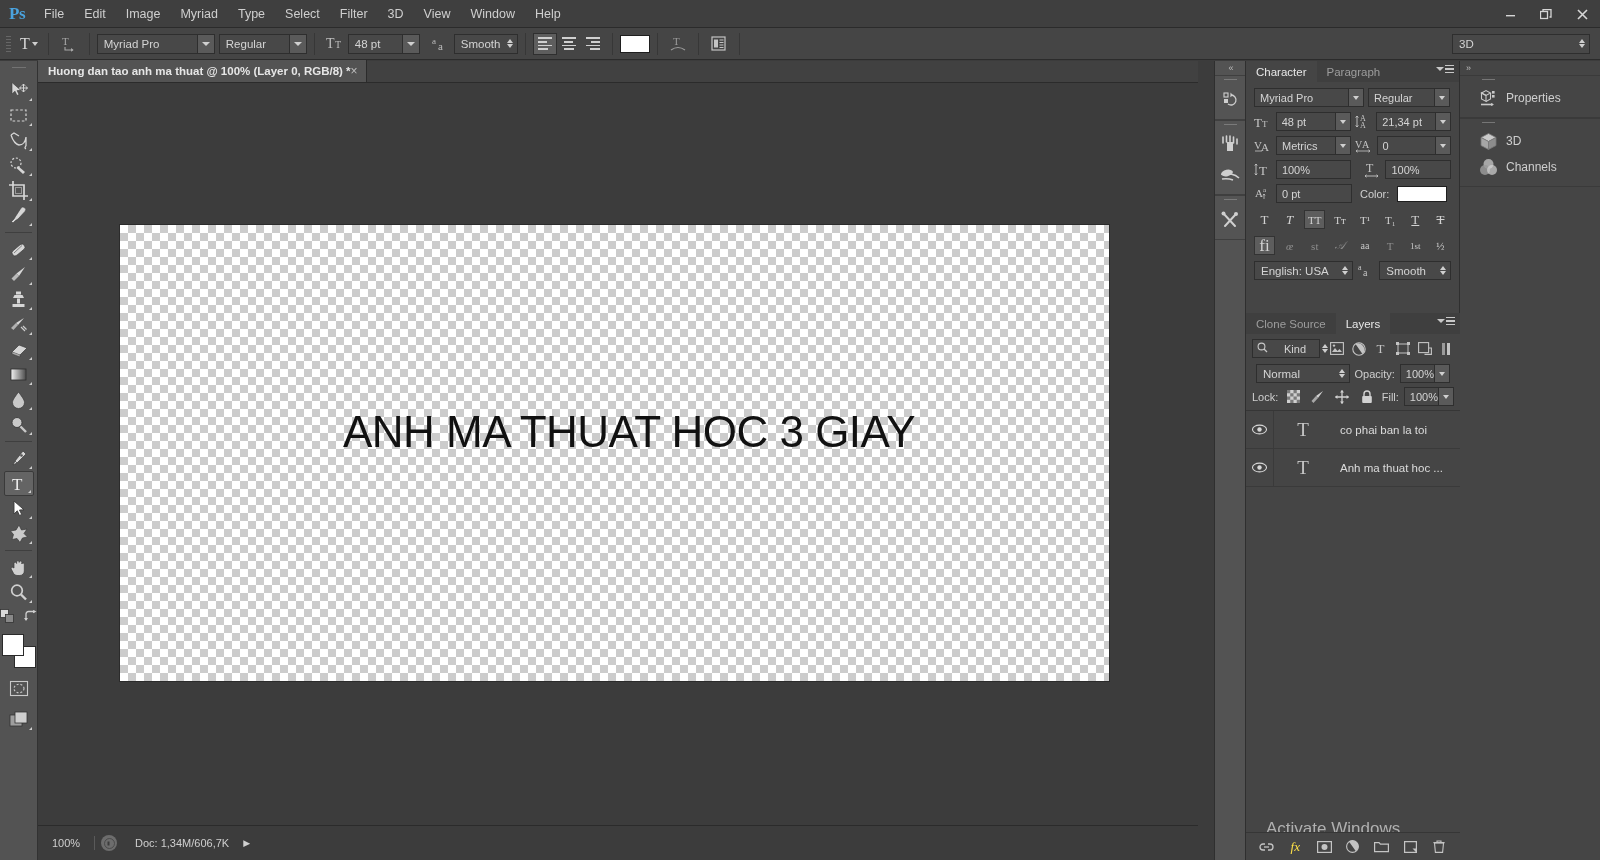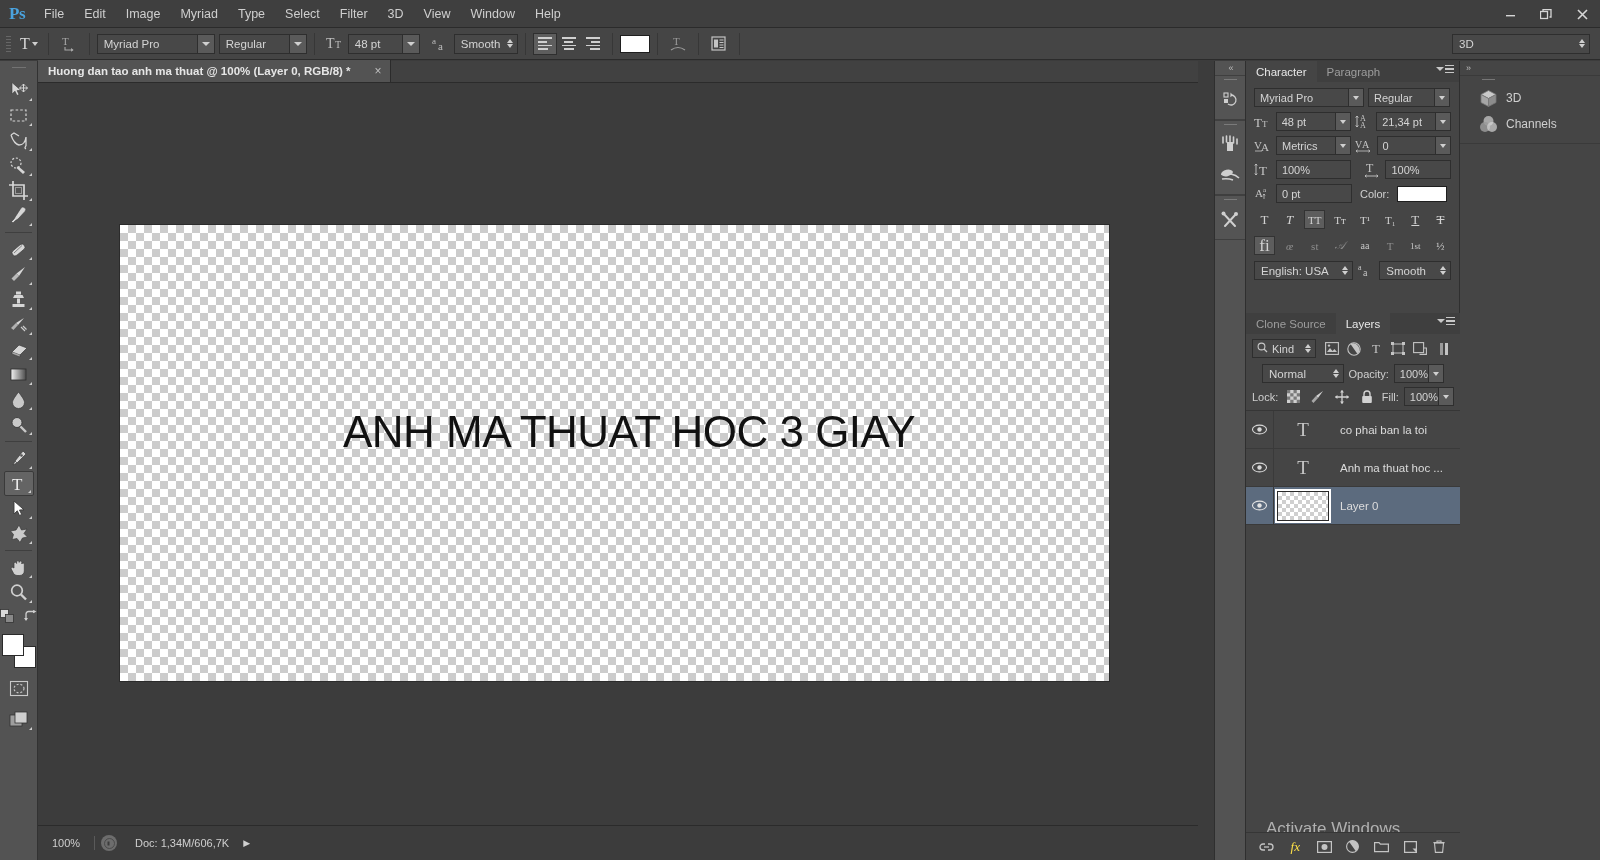--- a/index.html
+++ b/index.html
@@ -104,21 +104,21 @@
     background:#fff; border:1px solid #2a2a2a; }
 
   
   #doc-tabbar {
     position:absolute; left:38px; top:61px; width:1160px; height:22px;
     background:#414141; border-bottom:1px solid #2b2b2b;
     display:flex; align-items:flex-end;
   }
   #doc-tab {
     height:22px; background:#535353; border-right:1px solid #2b2b2b;
-    display:flex; align-items:center; padding:0 8px 0 10px; gap:24px;
+    display:flex; align-items:center; padding:0 8px 0 10px; gap:0;
   }
   #doc-tab-title { color:#e6e6e6; font-size:11.5px; font-weight:bold; white-space:nowrap; }
   #doc-tab-close { color:#bdbdbd; font-size:12px; line-height:1; }
 
   
   #canvas-area {
     position:absolute; left:38px; top:83px; width:1160px; height:742px;
     background:#3c3c3c; overflow:hidden;
   }
   #canvas {
@@ -198,25 +198,25 @@
   .sbtn { width:21px;height:19px; display:flex;align-items:center;justify-content:center;
     color:#d2d2d2; font-family:"Liberation Serif",serif; font-size:13px; }
   .sbtn.active { background:#5d5d5d; border:1px solid #333; }
   .lang-row { display:flex; align-items:center; gap:4px; margin-top:6px; }
 
   
   #layers-panel { position:absolute; left:0; top:252px; width:214px; height:547px;
     background:#454545; }
   #layers-filter { display:flex; align-items:center; gap:4px; padding:5px 6px 4px; }
   .filter-kind { width:68px; height:19px; background:#484848; border:1px solid #2e2e2e;
-    display:flex; align-items:center; gap:4px; color:#d4d4d4; font-size:11px; padding:0 4px; }
+    display:flex; align-items:center; gap:16px; color:#d4d4d4; font-size:11px; padding:0 4px; }
   .fk-icons { display:flex; gap:1px; margin-left:2px; }
   .fk-ic { width:21px;height:19px; display:flex;align-items:center;justify-content:center;
     color:#c4c4c4; }
-  #blend-row { display:flex; align-items:center; gap:5px; padding:2px 16px 3px; }
+  #blend-row { display:flex; align-items:center; gap:5px; padding:2px 10px 3px; }
   #lock-row { display:flex; align-items:center; gap:5px; padding:1px 6px 4px;
     border-bottom:1px solid #363636; }
   .mini-label { color:#cfcfcf; font-size:11px; }
   .layer-row { height:38px; display:flex; align-items:center;
     border-bottom:1px solid #3a3a3a; }
   .layer-row.selected { background:#5c6b7e; }
   .lr-eye { width:28px; display:flex; align-items:center; justify-content:center;
     color:#d8d8d8; border-right:1px solid #3a3a3a; height:100%; }
   .lr-thumb { width:58px; display:flex; align-items:center; justify-content:center; }
   .lr-thumb .tbox { width:52px;height:30px; border:1px solid #2a2a2a;
@@ -1046,32 +1046,20 @@
             <ellipse cx="7.5" cy="5.5" rx="7" ry="4.4" fill="none" stroke="#d8d8d8" stroke-width="1.1"></ellipse>
             <circle cx="7.5" cy="5.5" r="2.2" fill="#d8d8d8"></circle>
           </svg>
         </div>
         <div class="lr-thumb">
           <div class="tglyph">T</div>
         </div>
         <div class="lr-name">Anh ma thuat hoc ...</div>
       </div>
 
-      <div class="layer-row selected">
-        <div class="lr-eye">
-          <svg width="15" height="11" viewBox="0 0 15 11">
-            <ellipse cx="7.5" cy="5.5" rx="7" ry="4.4" fill="none" stroke="#e4e4e4" stroke-width="1.1"></ellipse>
-            <circle cx="7.5" cy="5.5" r="2.2" fill="#e4e4e4"></circle>
-          </svg>
-        </div>
-        <div class="lr-thumb">
-          <div class="tbox sel"></div>
-        </div>
-        <div class="lr-name">Layer 0</div>
-      </div>
 
       <div id="activate-wm" style="position:absolute;left:20px;top:506px;width:200px;">
         <div id="aw-title">Activate Windows</div>
         <div id="aw-sub">Go to Settings to activate Windows.</div>
       </div>
 
       <div id="layers-bottom">
         <div class="lb-ic">
           <svg width="15" height="12" viewBox="0 0 15 12">
             <path d="M6 3 H4 a3 3 0 0 0 0 6 H6" fill="none" stroke="#c4c4c4" stroke-width="1.3"></path>
@@ -1111,20 +1099,37 @@
             <path d="M0.4 2.6 H11.6 M4 2.6 V1 H8 V2.6" fill="none" stroke="#c4c4c4" stroke-width="1.1"></path>
           </svg>
         </div>
       </div>
     </div>
   </div>
 
   <div id="far-dock">
     <div id="far-collapse">»</div>
 
+    <div class="fd-group">
+      <div class="fd-grip"></div>
+      <div class="fd-item">
+        <span class="fd-ic">
+          <svg width="19" height="19" viewBox="0 0 19 19">
+            <path d="M2.5 4 L7 1.6 L11.5 4 L7 6.4 Z" fill="none" stroke="#c9c9c9" stroke-width="1.1"></path>
+            <path d="M2.5 4 V10 L7 12.4 V6.4 Z" fill="none" stroke="#c9c9c9" stroke-width="1.1"></path>
+            <path d="M11.5 4 V10 L7 12.4" fill="none" stroke="#c9c9c9" stroke-width="1.1"></path>
+            <rect x="13" y="2" width="2.6" height="2.6" fill="#c9c9c9"></rect>
+            <rect x="13" y="6" width="2.6" height="2.6" fill="#c9c9c9"></rect>
+            <path d="M2 15.5 h12" stroke="#c9c9c9" stroke-width="1.6"></path>
+            <path d="M12 14 l3 1.5 l-3 1.5 Z" fill="#c9c9c9"></path>
+          </svg>
+        </span>
+        <span class="lbl">Properties</span>
+      </div>
+    </div>
 
     <div class="fd-group">
       <div class="fd-grip"></div>
       <div class="fd-item">
         <span class="fd-ic">
           <svg width="19" height="19" viewBox="0 0 19 19">
             <path d="M9.5 1.5 L17 5.5 L9.5 9.5 L2 5.5 Z" fill="#cacaca" stroke="#777" stroke-width="0.8"></path>
             <path d="M2 5.5 V13.5 L9.5 17.5 V9.5 Z" fill="#a6a6a6" stroke="#777" stroke-width="0.8"></path>
             <path d="M17 5.5 V13.5 L9.5 17.5 V9.5 Z" fill="#8c8c8c" stroke="#777" stroke-width="0.8"></path>
           </svg>

